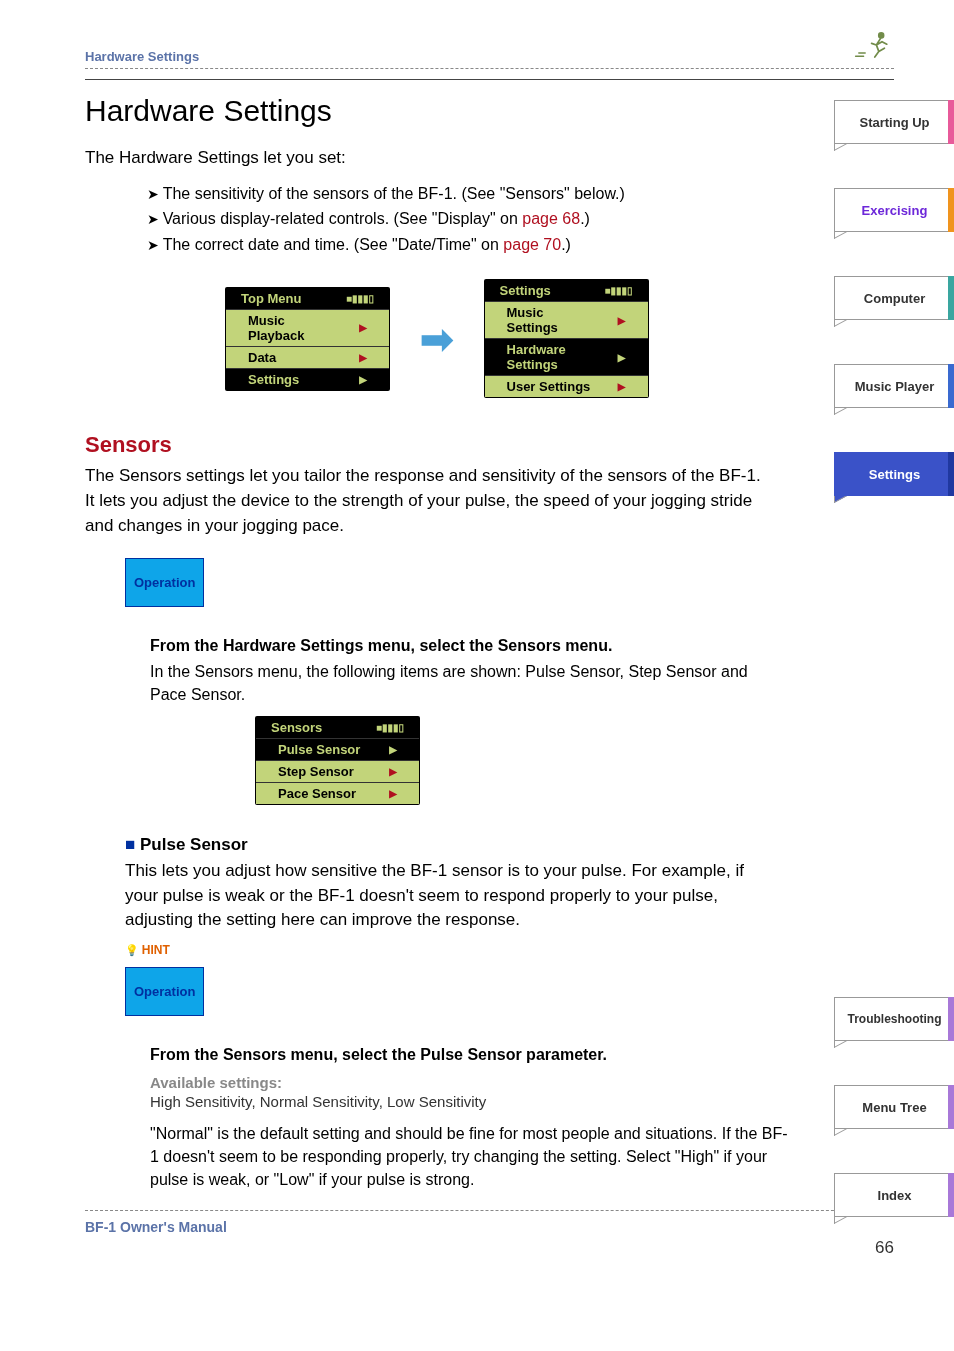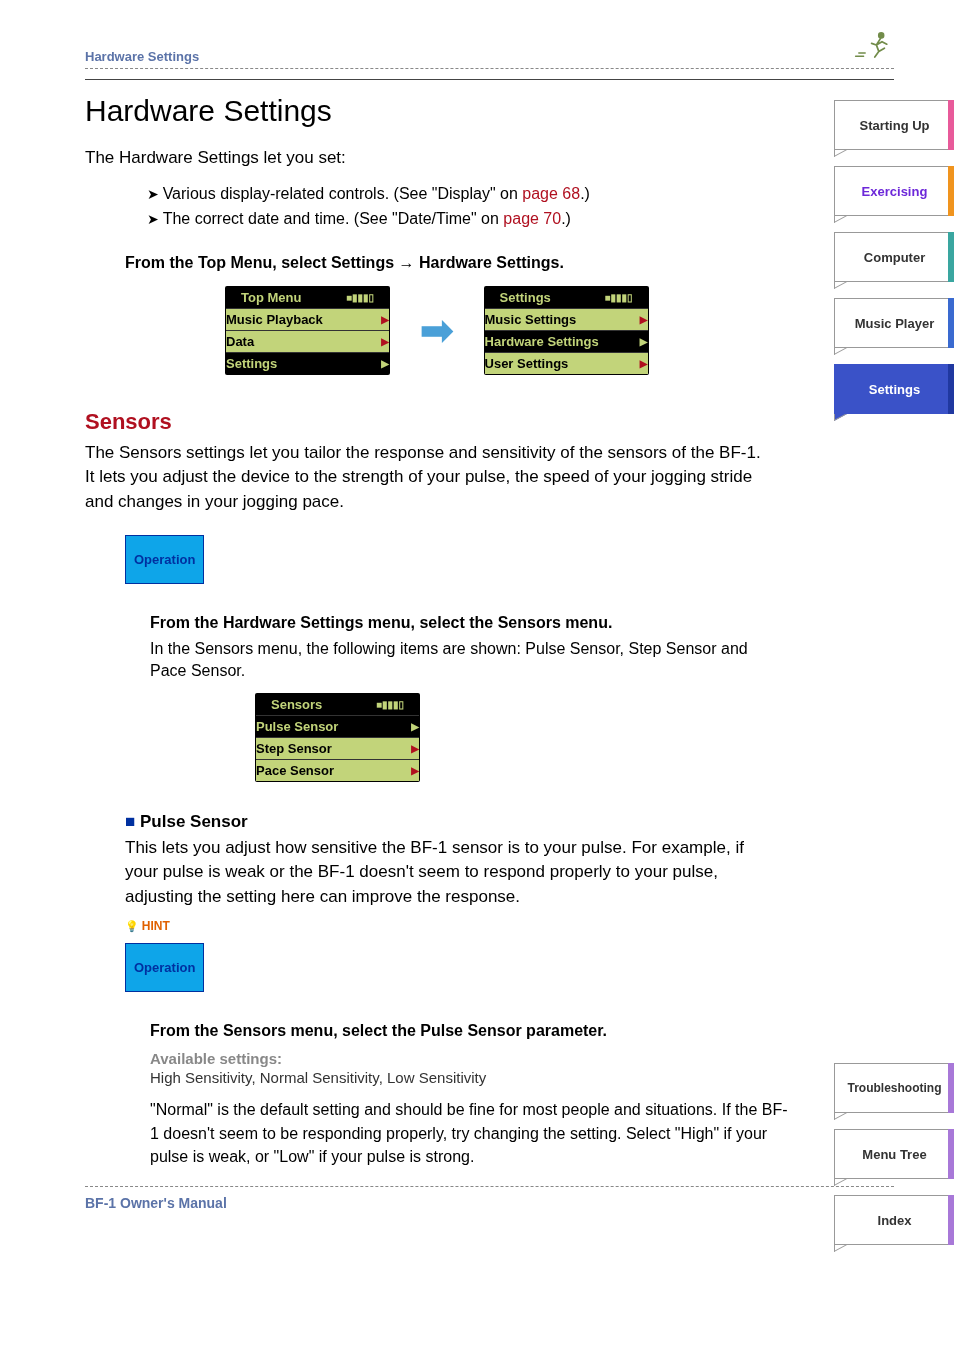--- a/index.html
+++ b/index.html
@@ -19,21 +19,21 @@
   h1.title { font-size: 30px; font-weight: normal; margin-bottom: 18px; }
   .body-text { font-size: 17px; line-height: 1.45; margin-bottom: 10px; max-width: 600px; }
   .arrow-list { list-style: none; margin: 8px 0 22px 62px; }
   .arrow-list li { font-size: 16px; line-height: 1.6; }
   .arrow-list li::before { content: "➤ "; font-size: 14px; }
   .link { color: #b01020; }
   .instruction { font-size: 16px; font-weight: bold; margin: 10px 0 14px 40px; }
   .screens-row { display: flex; align-items: center; gap: 30px; margin-left: 140px; margin-bottom: 34px; }
   .lcd { background: #000; width: 165px; border-radius: 2px; padding: 1px; font-family: Arial, sans-serif; }
   .lcd-title { background:#000; color:#c2d47a; font-weight:bold; font-size:13px; padding:3px 15px; display:flex; justify-content:space-between; align-items:center; }
-  .lcd-row { background:#c2d47a; color:#000; font-weight:bold; font-size:13px; padding:3px 0; border-top:1px solid #333; display:flex; justify-content:space-between; align-items:center;gap:24px; }
+  .lcd-row { background:#c2d47a; color:#000; font-weight:bold; font-size:13px; padding:3px 22px; border-top:1px solid #333; display:flex; justify-content:space-between; align-items:center;gap:24px; }
   .lcd-row.sel { background:#000; color:#c2d47a; }
   .lcd-row .chev { font-size:10px; color:#b01020; }
   .lcd-row.sel .chev { color:#c2d47a; }
   .lcd-title .batt { font-size:10px; }
   .big-arrow { color:#4aa0d8; font-size:40px; font-weight:bold; }
   h2.section { font-size: 22px; font-weight: bold; color: #b01020; margin-bottom: 6px; }
   .op-label { display:inline-block; background:#0ea5e9; border:1.5px solid #0030a0; color:#0030a0; font-weight:bold; font-size:13px; padding:16px 8px; margin:10px 0 22px 40px; }
   .sub-instruction { font-size:16px; font-weight:bold; margin:8px 0 6px 65px; max-width:600px; }
   .sub-text { font-size:16px; margin:0 0 10px 65px; max-width:600px; line-height:1.4; }
   .sensors-row { display:flex; align-items:center; gap:20px; margin-left:170px; margin-bottom:30px; }
@@ -48,21 +48,21 @@
   .avail-head { font-size:15px; font-weight:bold; color:#888; margin:10px 0 2px 65px; }
   .avail-text { font-size:15px; color:#333; margin:0 0 12px 65px; }
   .final-para { font-size:16px; line-height:1.45; margin:0 0 10px 65px; max-width:640px; }
   .footer-rule { border:none; border-top:1px dashed #888; margin-top:18px; }
   .footer-row { display:flex; justify-content:space-between; margin-top:8px; font-size:14px; }
   .footer-left { color:#5b73a8; font-weight:bold; }
   .footer-right { color:#333; font-size:17px;margin-top:19px; }
 
   
   .side-tabs { position:absolute; right:0; top:100px; width:120px; }
-  .tab { position:relative; height:50px; margin-bottom:16px; background:#fff; border:1px solid #999; border-right:none; display:flex; align-items:center; justify-content:center; font-size:13px; font-weight:bold; cursor:pointer; }
+  .tab { position:relative; height:44px; margin-bottom:44px; background:#fff; border:1px solid #999; border-right:none; display:flex; align-items:center; justify-content:center; font-size:13px; font-weight:bold; cursor:pointer; }
   .tab::before { content:""; position:absolute; left:-1px; top:-1px; bottom:-1px; width:12px; border:1px solid #999; border-right:none; transform:skewY(-28deg); transform-origin:right; background:inherit; z-index:-1;}
   .tab::after  { content:""; position:absolute; right:0; top:-1px; bottom:-1px; width:6px; }
   .tab.pink    { color:#333; } .tab.pink::after{ background:#e85a9a; }
   .tab.orange  { color:#6d28d9; } .tab.orange::after{ background:#f0941e; }
   .tab.teal    { color:#333; } .tab.teal::after{ background:#3aa6a0; }
   .tab.blue    { color:#333; } .tab.blue::after{ background:#3a6ad0; }
   .tab.navy    { background:#3a52c8; color:#fff; border-color:#3a52c8;} .tab.navy::after{ background:#2038a0; }
   .side-tabs-bottom { position:absolute; right:0; bottom:90px; width:120px; }
   .tab.purple  { color:#333; } .tab.purple::after{ background:#a878d8; }
   .tab.small { font-size:12px; }
@@ -85,25 +85,25 @@
     </span>
   </div>
 
   <hr class="hr-solid">
 
   <h1 class="title">Hardware Settings</h1>
 
   <p class="body-text">The Hardware Settings let you set:</p>
 
   <ul class="arrow-list">
+    <li><span>The sensitivity of the sensors of the BF-1. (See "Sensors" below.)</span></li>
     <li><span>Various display-related controls. (See "Display" on </span><span class="link">page 68</span><span>.)</span></li>
     <li><span>The correct date and time. (See "Date/Time" on </span><span class="link">page 70</span><span>.)</span></li>
   </ul>
 
-  <p class="instruction">From the Top Menu, select Settings → Hardware Settings.</p>
 
   <div class="screens-row">
     <div class="lcd">
       <div class="lcd-title">
           <span>Top Menu</span>
           <span class="batt">■▮▮▮▯</span>
         </div>
       <div class="lcd-row">
           <span>Music Playback</span>
           <span class="chev">▶</span>

